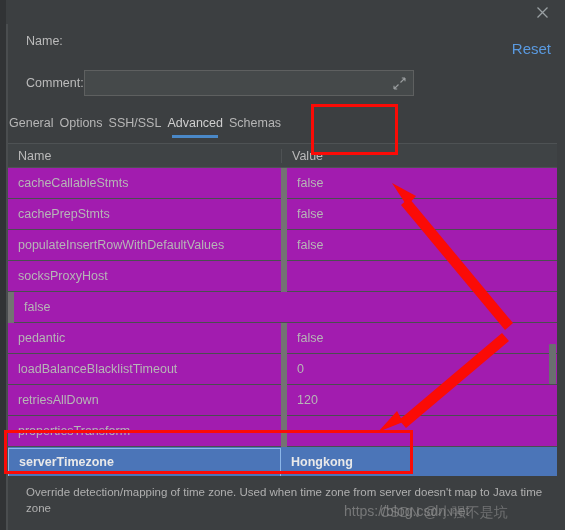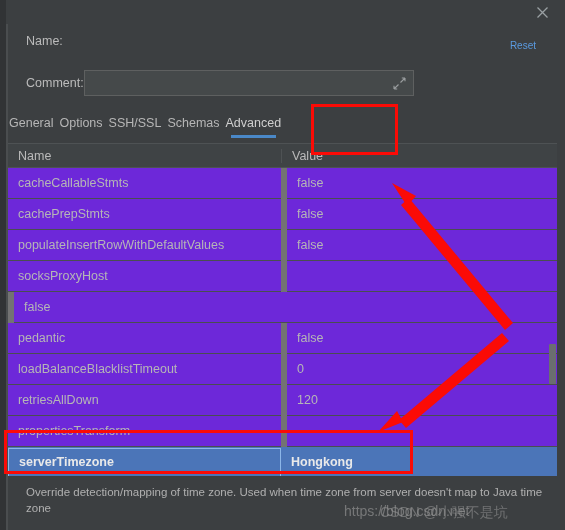--- a/index.html
+++ b/index.html
@@ -68,22 +68,22 @@
     display: flex; align-items: center; justify-content: center;
     cursor: pointer;
   }
   .spinner-circle {
     width: 13px; height: 13px;
     border: 1.3px solid #7b7e80;
     border-radius: 50%;
   }
 
   .reset-link {
-    position: absolute; right: 29px; top: 40px;
-    font-size: 10px;
+    position: absolute; right: 14px; top: 40px;
+    font-size: 15px;
     color: #5a9ae0;
     cursor: pointer;
     text-align: right;
   }
 
   
   .tabs {
     position: absolute; left: 6px; top: 108px;
     width: 559px; height: 36px;
     display: flex; align-items: flex-start;
@@ -103,21 +103,21 @@
     position: absolute; left: 8px; right: 8px; bottom: 6px;
     height: 3px; background: #4a88c7;
     display: none;
   }
   .tab.active .underline { display: block; }
 
   
   .table-wrap {
     position: absolute; left: 8px; top: 143px;
     width: 549px; height: 333px;
-    background: #6d28d9;
+    background: #a21caf;
     border-top: 1px solid #4e5254;
     overflow: hidden;
   }
   .thead {
     position: relative;
     height: 24px;
     background: #3f4345;
     border-bottom: 1px solid #4e5254;
     display: flex; align-items: center;
   }
@@ -244,27 +244,27 @@
 
     </div>
     <div class="tab">
       <span class="tab-label">Options</span>
 
     </div>
     <div class="tab">
       <span class="tab-label">SSH/SSL</span>
 
     </div>
-    <div class="tab">
-      <span class="tab-label">Schemas</span>
-
-    </div>
     <div class="tab active">
       <span class="tab-label">Advanced</span>
       <span class="underline"></span>
+    </div>
+    <div class="tab">
+      <span class="tab-label">Schemas</span>
+
     </div>
   </div>
 
   <div class="table-wrap">
     <div class="thead">
       <div class="th name">Name</div>
       <div class="th value">Value</div>
     </div>
 
     <div class="tbody">

